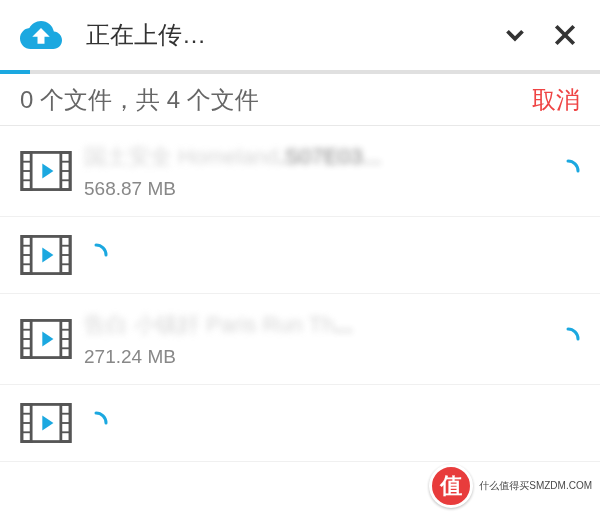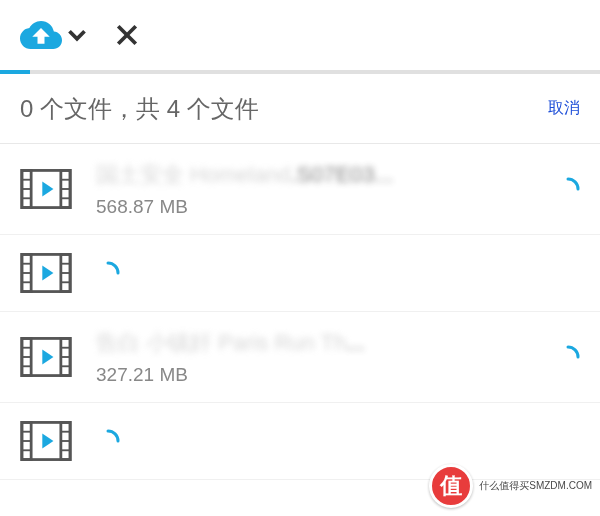--- a/index.html
+++ b/index.html
@@ -4,43 +4,44 @@
 <style>
 *{margin:0;padding:0;box-sizing:border-box}
 body{font-family:-apple-system,"Segoe UI","Microsoft YaHei",sans-serif;background:#fff;width:600px;height:516px;overflow:hidden;position:relative}
 .header{display:flex;align-items:center;height:70px;padding:0 20px}
 .cloud-icon{width:42px;height:42px;color:#1ba8e0;flex-shrink:0}
 .title{margin-left:24px;font-size:24px;color:#333;flex:1}
 .head-actions{display:flex;gap:20px;align-items:center}
 .chevron-icon,.close-icon{width:30px;height:30px;cursor:pointer;color:#333}
 .progress-bar{height:4px;background:#e0e0e0;position:relative}
 .progress-fill{position:absolute;left:0;top:0;height:100%;width:5%;background:#1ba8e0}
-.subheader{display:flex;align-items:center;height:70px;padding:0 20px;border-bottom:1px solid #e8e8e8}
+.subheader{display:flex;align-items:center;height:52px;padding:0 20px;border-bottom:1px solid #e8e8e8}
 .status{font-size:24px;color:#666;flex:1}
-.cancel{font-size:16px;color:#1d4ed8;cursor:pointer}
+.cancel{font-size:24px;color:#ef4444;cursor:pointer}
 .file-list{overflow:hidden}
-.file-item{display:flex;align-items:center;padding:16px 20px;gap:24px;border-bottom:1px solid #f0f0f0}
+.file-item{display:flex;align-items:center;padding:16px 20px;gap:12px;border-bottom:1px solid #f0f0f0}
 .video-icon{width:52px;height:44px;flex-shrink:0}
 .file-info{flex:1;min-width:0}
 .file-name{font-size:22px;color:#bbb;white-space:nowrap;overflow:hidden;text-overflow:ellipsis;filter:blur(3px);opacity:0.6}
 .file-name .dark{color:#333;filter:none}
 .file-size{font-size:19px;color:#888;margin-top:6px}
 .spinner{width:24px;height:24px;flex-shrink:0;color:#1ba8e0;animation:spin 1s linear infinite}
 @keyframes spin{to{transform:rotate(360deg)}}
 .watermark{position:absolute;right:8px;bottom:8px;display:flex;align-items:center;gap:6px;opacity:0.9}
 .wm-badge{width:44px;height:44px;border-radius:50%;background:#e62828;display:flex;align-items:center;justify-content:center;color:#fff;font-size:22px;font-weight:bold;border:3px solid #fff;box-shadow:0 1px 3px rgba(0,0,0,0.3)}
 .wm-text{display:flex;flex-direction:row;font-size:10px;color:#333;line-height:1.2}
 </style>
 </head>
 <body>
 
 <div class="header">
   <svg class="cloud-icon" viewBox="0 0 24 24" fill="currentColor">
       <path d="M19.35 10.04C18.67 6.59 15.64 4 12 4 9.11 4 6.6 5.64 5.35 8.04 2.34 8.36 0 10.91 0 14c0 3.31 2.69 6 6 6h13c2.76 0 5-2.24 5-5 0-2.64-2.05-4.78-4.65-4.96zM14 13v4h-4v-4H7l5-5 5 5h-3z"></path>
     </svg>
+  <div class="title">正在上传…</div>
   <div class="head-actions">
     <svg class="chevron-icon" viewBox="0 0 24 24" fill="none" stroke="currentColor" stroke-width="3">
         <polyline points="6 9 12 15 18 9"></polyline>
       </svg>
     <svg class="close-icon" viewBox="0 0 24 24" fill="none" stroke="currentColor" stroke-width="3">
         <line x1="5" y1="5" x2="19" y2="19"></line>
         <line x1="19" y1="5" x2="5" y2="19"></line>
       </svg>
   </div>
 </div>
@@ -101,21 +102,21 @@
         <line x1="2" y1="12" x2="12" y2="12" stroke="#555" stroke-width="2"></line>
         <line x1="2" y1="22" x2="12" y2="22" stroke="#555" stroke-width="2"></line>
         <line x1="2" y1="32" x2="12" y2="32" stroke="#555" stroke-width="2"></line>
         <line x1="44" y1="12" x2="54" y2="12" stroke="#555" stroke-width="2"></line>
         <line x1="44" y1="22" x2="54" y2="22" stroke="#555" stroke-width="2"></line>
         <line x1="44" y1="32" x2="54" y2="32" stroke="#555" stroke-width="2"></line>
         <polygon points="24,14 24,30 36,22" fill="#1ba8e0"></polygon>
       </svg>
       <div class="file-info">
       <div class="file-name"><span>告白 小镇奸 Paris Run Th</span><span class="dark">...</span></div>
-      <div class="file-size">327.21 MB</div>
+      <div class="file-size">271.24 MB</div>
     </div>
       <svg class="spinner" viewBox="0 0 24 24" fill="none" stroke="currentColor" stroke-width="3" stroke-linecap="round">
         <path d="M12 2 A10 10 0 0 1 22 12"></path>
       </svg>
     </div>
     <div class="file-item">
       <svg class="video-icon" viewBox="0 0 56 44">
         <rect x="2" y="2" width="52" height="40" fill="none" stroke="#555" stroke-width="3"></rect>
         <rect x="2" y="2" width="10" height="40" fill="none" stroke="#555" stroke-width="3"></rect>
         <rect x="44" y="2" width="10" height="40" fill="none" stroke="#555" stroke-width="3"></rect>

